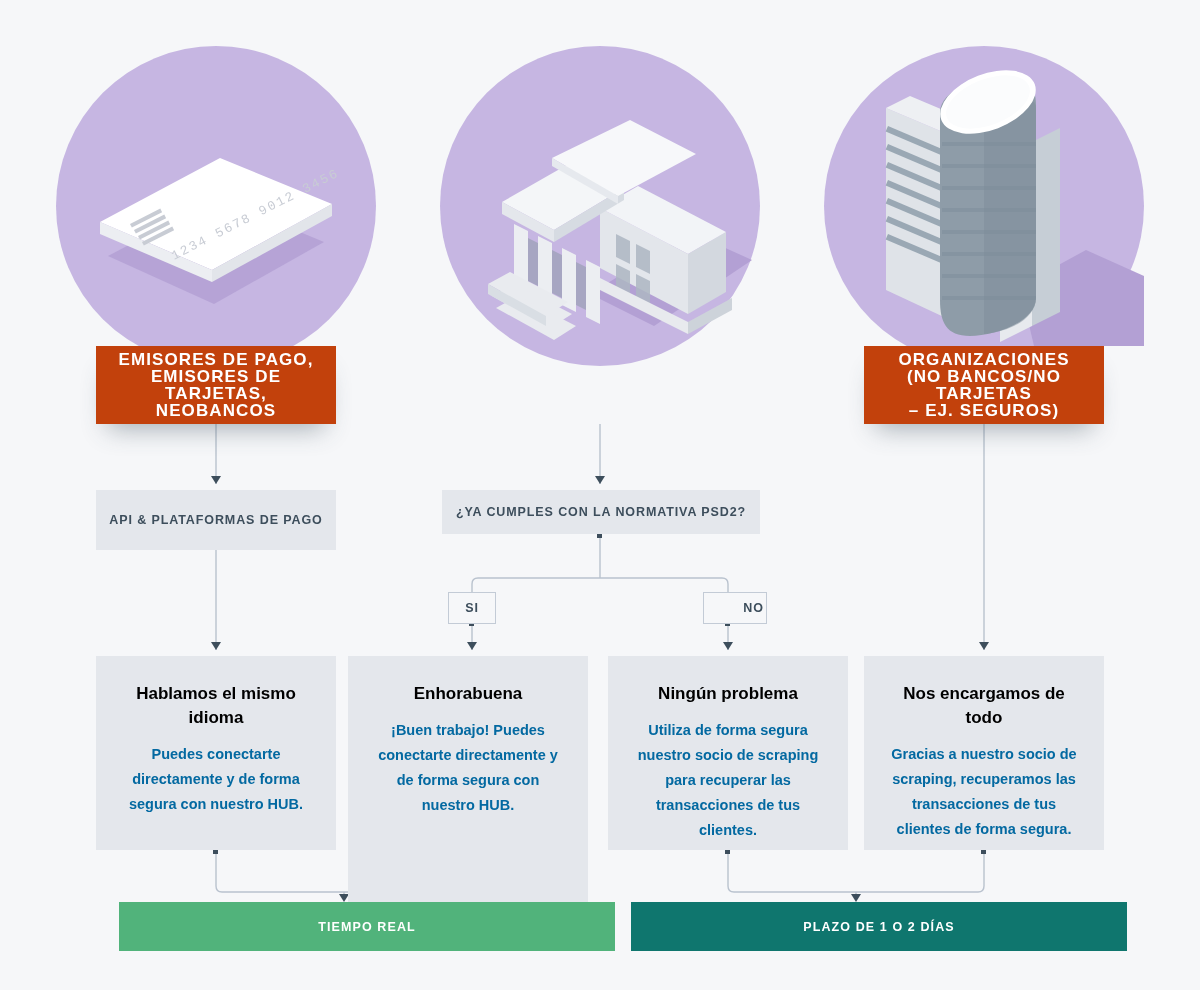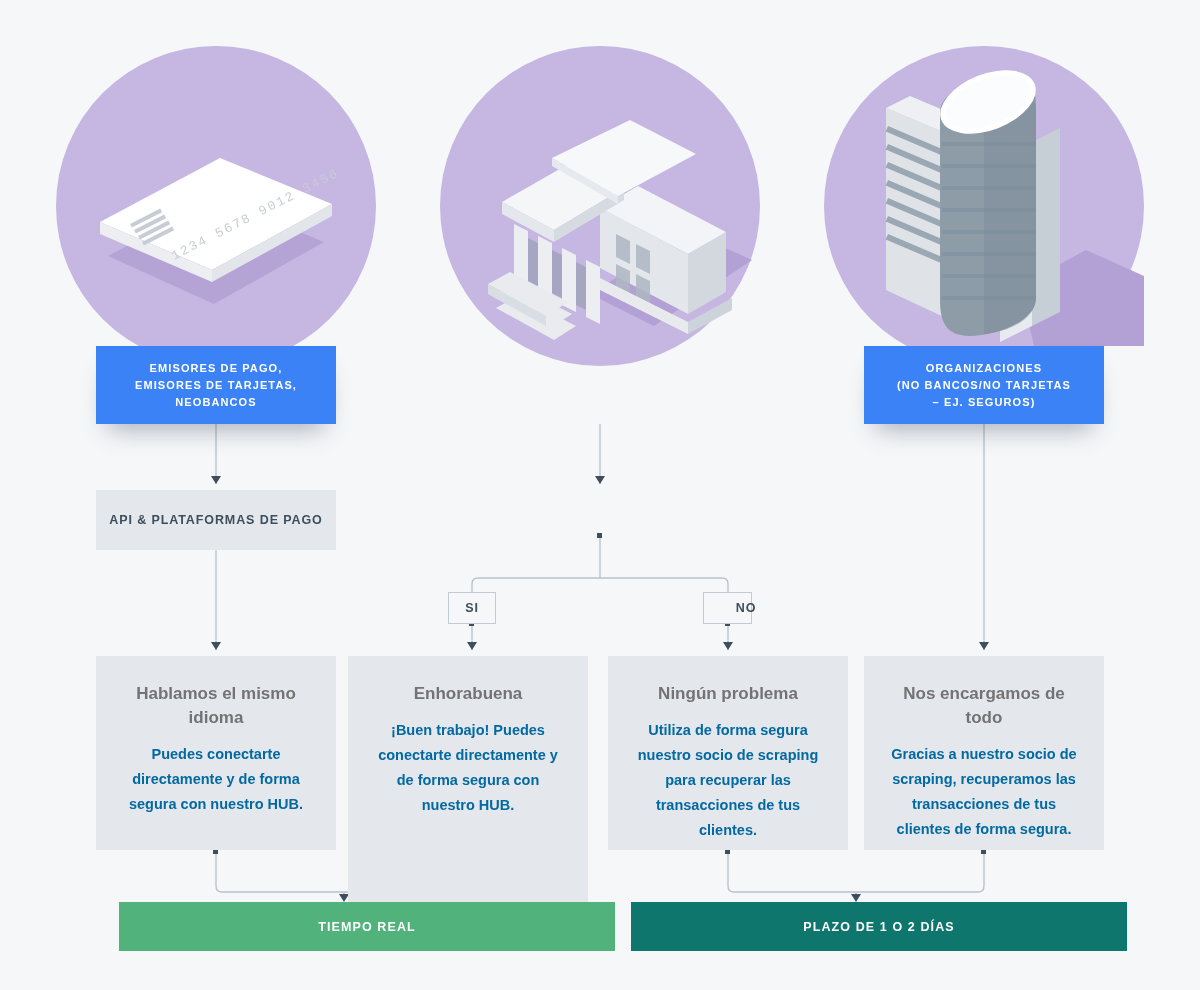--- a/index.html
+++ b/index.html
@@ -14,23 +14,23 @@
   
   .circle-wrap{ position:absolute; width:320px; height:320px; }
   .circle{
     position:absolute; left:0; top:0; width:320px; height:320px;
     border-radius:50%; background:#c6b6e2;
   }
   .art{ position:absolute; left:0; top:0; width:320px; height:320px; }
 
   
   .pill-dark{
-    position:absolute; background:#3b82f6; color:#ffffff;
+    position:absolute; background:#c2410c; color:#ffffff;
     display:flex; align-items:center; justify-content:center; text-align:center;
-    font-size:11px; font-weight:700; letter-spacing:1.1px; line-height:17px;
+    font-size:17px; font-weight:700; letter-spacing:1.1px; line-height:17px;
     box-shadow:0 16px 26px -12px rgba(60,78,92,.45);
     padding:6px 10px;
   }
 
   
   .pill-light{
     position:absolute; background:#e4e7ec; color:#3d4e5c;
     display:flex; align-items:center; justify-content:center; text-align:center;
     font-size:12.5px; font-weight:700; letter-spacing:.9px; line-height:16px;
   }
@@ -41,21 +41,21 @@
     display:flex; align-items:center; justify-content:center;
     font-size:12.5px; font-weight:700; letter-spacing:.9px; color:#3d4e5c;
   }
 
   
   .card{
     position:absolute; background:#e4e7ec;
     padding:26px 22px 20px; text-align:center;
   }
   .card h3{
-    font-size:17px; font-weight:700; line-height:24px; color:#737373;
+    font-size:17px; font-weight:700; line-height:24px; color:#000000;
     margin-bottom:12px;
   }
   .card p{
     font-size:14.5px; font-weight:700; line-height:25px; color:#0369a1;
   }
 
   
   .bar{
     position:absolute; display:flex; align-items:center; justify-content:center;
     color:#ffffff; font-size:12.5px; font-weight:700; letter-spacing:1.1px;margin-left:23px;
@@ -232,24 +232,25 @@
 EMISORES DE TARJETAS,
 NEOBANCOS</div>
 
 
   <div class="pill-dark" style="left:864px; top:346px; width:240px; height:78px; white-space:pre-line;">ORGANIZACIONES
 (NO BANCOS/NO TARJETAS
 – EJ. SEGUROS)</div>
 
   <div class="pill-light" style="left:96px; top:490px; width:240px; height:60px;">API &amp; PLATAFORMAS DE PAGO</div>
 
+  <div class="pill-light" style="left:442px; top:490px; width:318px; height:44px;">¿YA CUMPLES CON LA NORMATIVA PSD2?</div>
 
   <div class="yn-box" style="left:448px; top:592px; width:48px; height:32px;">SI</div>
 
-  <div class="yn-box" style="left:703px; top:592px; width:49px; height:32px;padding-left:37px;">NO</div>
+  <div class="yn-box" style="left:703px; top:592px; width:64px; height:32px;padding-left:37px;">NO</div>
 
   <div class="card" style="left:96px; top:656px; width:240px; height:194px;">
     <h3>Hablamos el mismo idioma</h3>
     <p>Puedes conectarte directamente y de forma segura con nuestro HUB.</p>
   </div>
 
   <div class="card" style="left:348px; top:656px; width:240px; height:248px;">
     <h3>Enhorabuena</h3>
     <p>¡Buen trabajo!  Puedes conectarte directamente y de forma segura con nuestro HUB.</p>
   </div>

